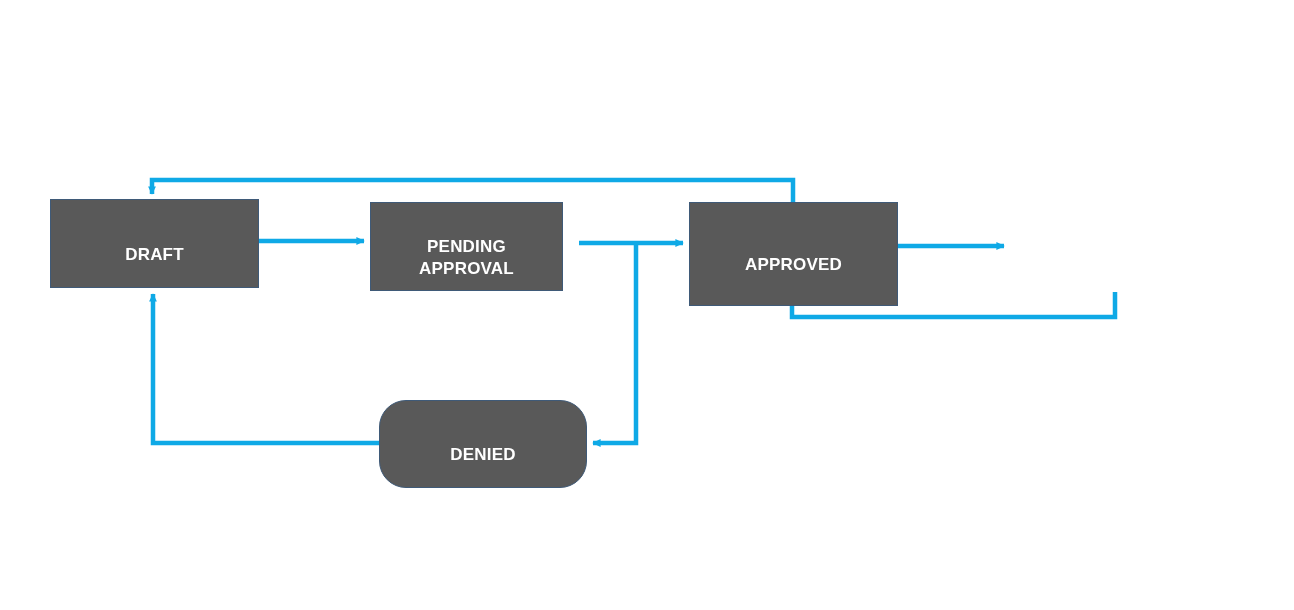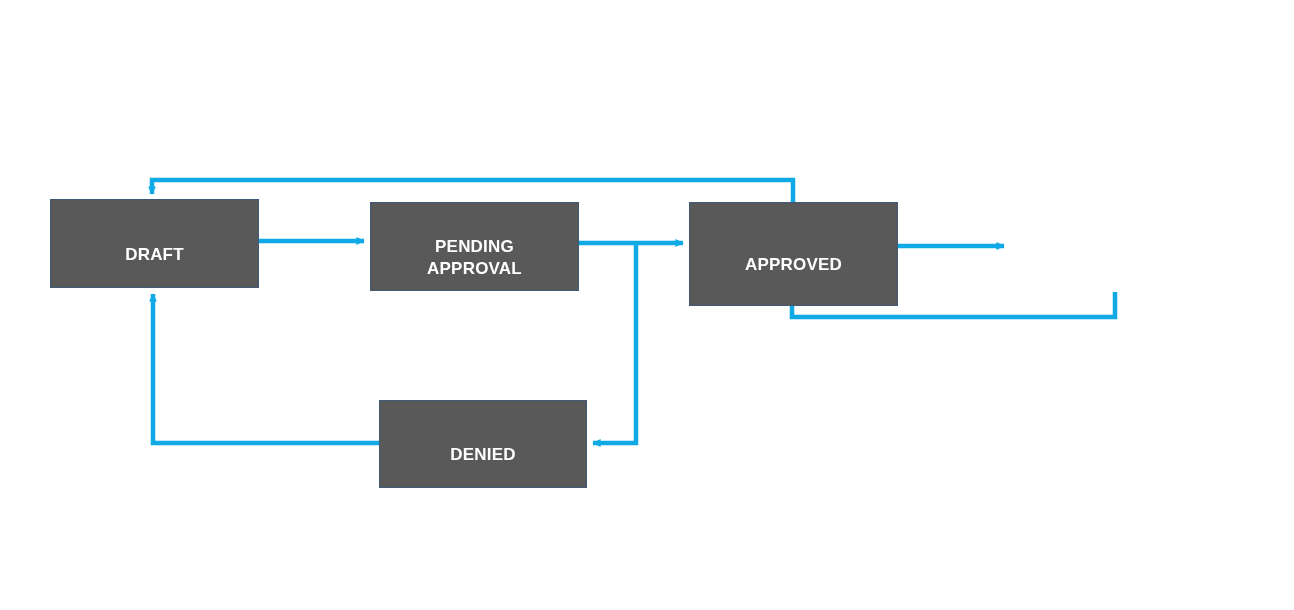--- a/index.html
+++ b/index.html
@@ -71,27 +71,27 @@
       <path d="M 793,202 L 793,180 L 152,180 L 152,194" marker-end="url(#arrow-right)"></path>
 
       <path d="M 1115,292 L 1115,317 L 792,317 L 792,296" marker-end="url(#arrow-right)"></path>
     </g>
   </svg>
 
   <div class="node" style="left:50px; top:199px; width:209px; height:89px;">
     <span class="node-label">DRAFT</span>
   </div>
 
-  <div class="node" style="left:370px; top:202px; width:209px; height:89px;">
+  <div class="node" style="left:370px; top:202px; width:193px; height:89px;">
     <span class="node-label">PENDING
 APPROVAL</span>
   </div>
 
   <div class="node" style="left:689px; top:202px; width:209px; height:104px;">
     <span class="node-label">APPROVED</span>
   </div>
 
 
-  <div class="node" style="left:379px; top:400px; width:208px; height:88px;">
+  <div class="node" style="left:379px; top:400px; width:208px; height:88px;border-radius:27px;">
     <span class="node-label">DENIED</span>
   </div>
 
 </div>
 
 </body></html>

